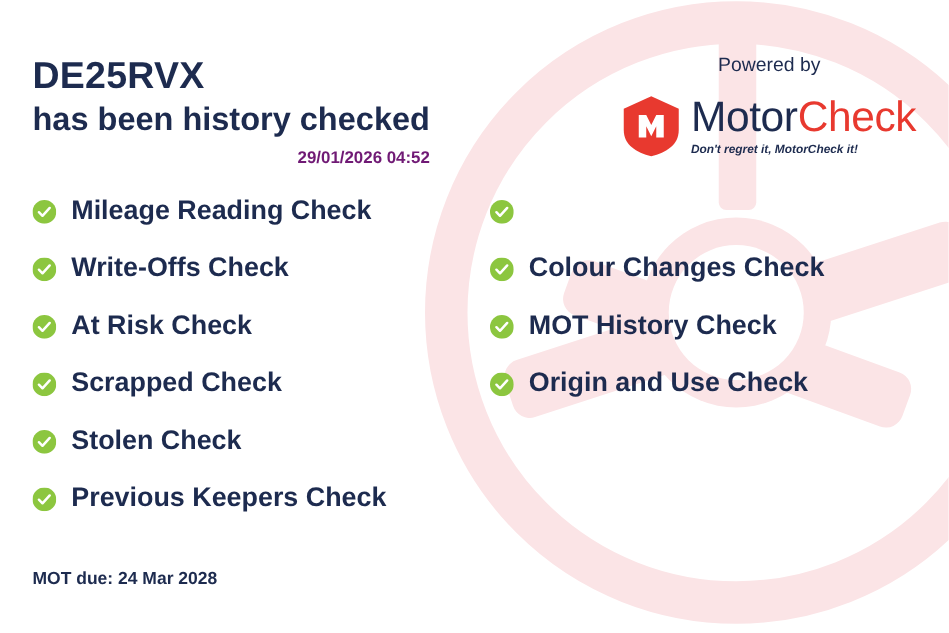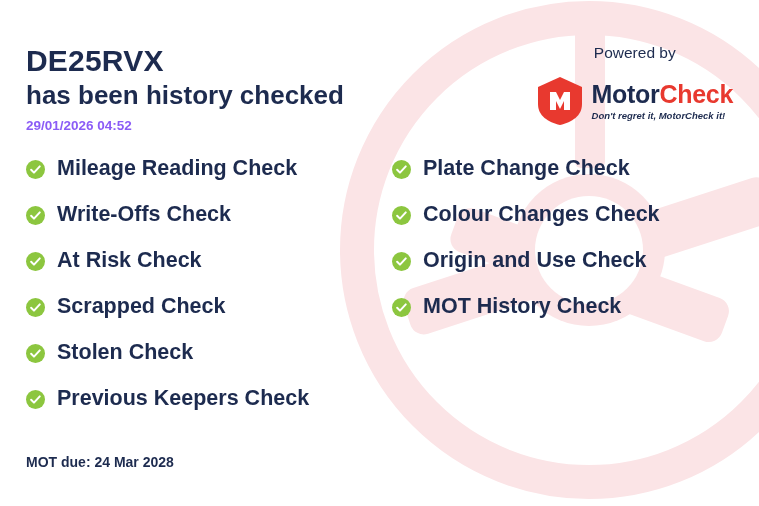--- a/index.html
+++ b/index.html
@@ -54,22 +54,23 @@
   .subtitle {
     font-size: 26px;
     font-weight: bold;
     color: #1d2b4f;
     line-height: 1.2;
     margin-top: 2px;
   }
   .timestamp {
     font-size: 13.5px;
     font-weight: bold;
-    color: #8b5cf6;
+    color: #701a75;
     margin-top: 7px;
+    text-align: right;
   }
 
   .powered {
     position: absolute;
     right: 26px;
     top: 44px;
     display: flex;
     align-items: center;
     gap: 14px;
     flex-direction: column;
@@ -87,22 +88,22 @@
   .brand-mark {
     width: 46px;
     height: 50px;
     position: relative;
     flex: none;
   }
   .brand-text {
     line-height: 1;
   }
   .brand-name {
-    font-size: 25px;
-    font-weight: bold;
+    font-size: 34px;
+    font-weight: normal;
     letter-spacing: -0.3px;
     white-space: nowrap;
   }
   .brand-name .motor { color: #1d2b4f; }
   .brand-name .check { color: #e8392f; }
   .brand-tag {
     font-size: 9.5px;
     font-weight: bold;
     color: #1d2b4f;
     margin-top: 4px;
@@ -241,42 +242,41 @@
           <span class="check-label">Previous Keepers Check</span>
         </div>
       </div>
 
       <div class="col col-right">
         <div class="check-item">
           <svg class="tick" viewBox="0 0 20 20" aria-hidden="true">
               <circle cx="10" cy="10" r="10" fill="#8cc63f"></circle>
               <path d="M5.4 10.3 l3 3 l6.1 -6.6" fill="none" stroke="#ffffff" stroke-width="2.1" stroke-linecap="round" stroke-linejoin="round"></path>
             </svg>
-          <span class="check-label">Plate Change Check</span>
         </div>
         <div class="check-item">
           <svg class="tick" viewBox="0 0 20 20" aria-hidden="true">
               <circle cx="10" cy="10" r="10" fill="#8cc63f"></circle>
               <path d="M5.4 10.3 l3 3 l6.1 -6.6" fill="none" stroke="#ffffff" stroke-width="2.1" stroke-linecap="round" stroke-linejoin="round"></path>
             </svg>
           <span class="check-label">Colour Changes Check</span>
         </div>
         <div class="check-item">
           <svg class="tick" viewBox="0 0 20 20" aria-hidden="true">
               <circle cx="10" cy="10" r="10" fill="#8cc63f"></circle>
               <path d="M5.4 10.3 l3 3 l6.1 -6.6" fill="none" stroke="#ffffff" stroke-width="2.1" stroke-linecap="round" stroke-linejoin="round"></path>
             </svg>
+          <span class="check-label">MOT History Check</span>
+        </div>
+        <div class="check-item">
+          <svg class="tick" viewBox="0 0 20 20" aria-hidden="true">
+              <circle cx="10" cy="10" r="10" fill="#8cc63f"></circle>
+              <path d="M5.4 10.3 l3 3 l6.1 -6.6" fill="none" stroke="#ffffff" stroke-width="2.1" stroke-linecap="round" stroke-linejoin="round"></path>
+            </svg>
           <span class="check-label">Origin and Use Check</span>
-        </div>
-        <div class="check-item">
-          <svg class="tick" viewBox="0 0 20 20" aria-hidden="true">
-              <circle cx="10" cy="10" r="10" fill="#8cc63f"></circle>
-              <path d="M5.4 10.3 l3 3 l6.1 -6.6" fill="none" stroke="#ffffff" stroke-width="2.1" stroke-linecap="round" stroke-linejoin="round"></path>
-            </svg>
-          <span class="check-label">MOT History Check</span>
         </div>
       </div>
 
     </div>
 
     <div class="mot-due">MOT due: 24 Mar 2028</div>
 
   </div>
 </div>
 

